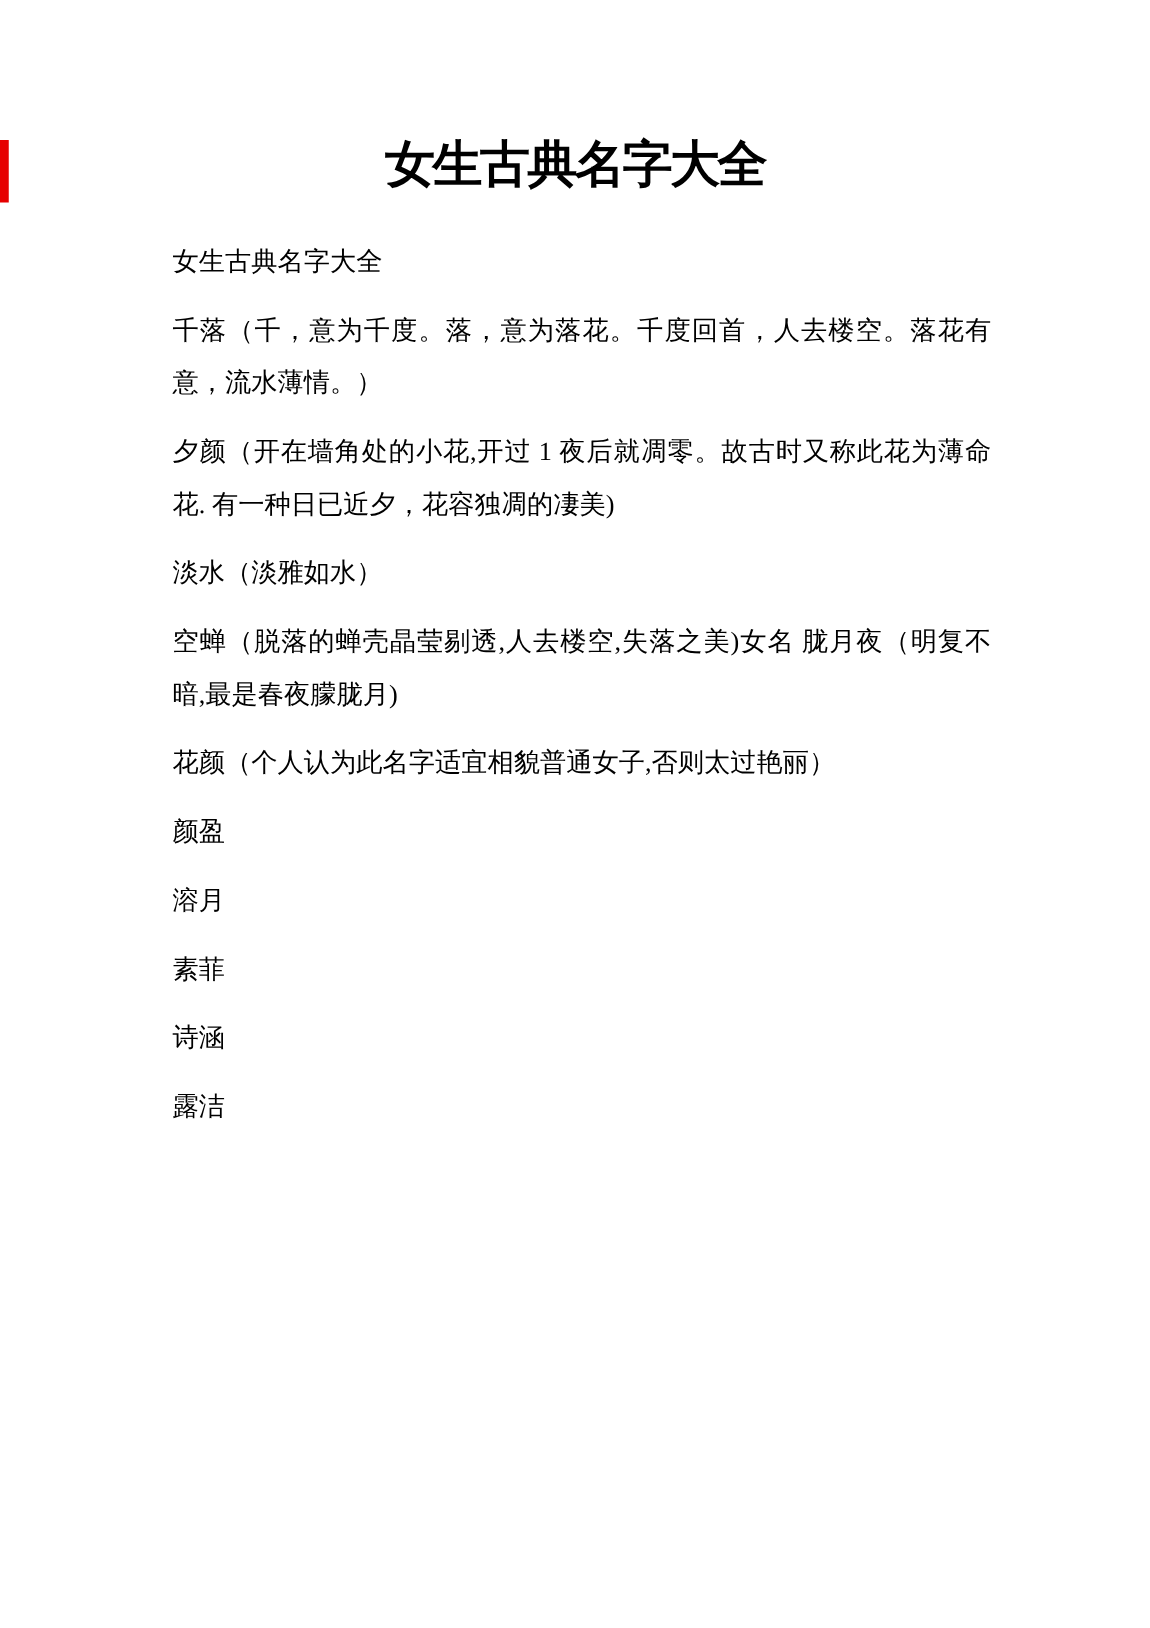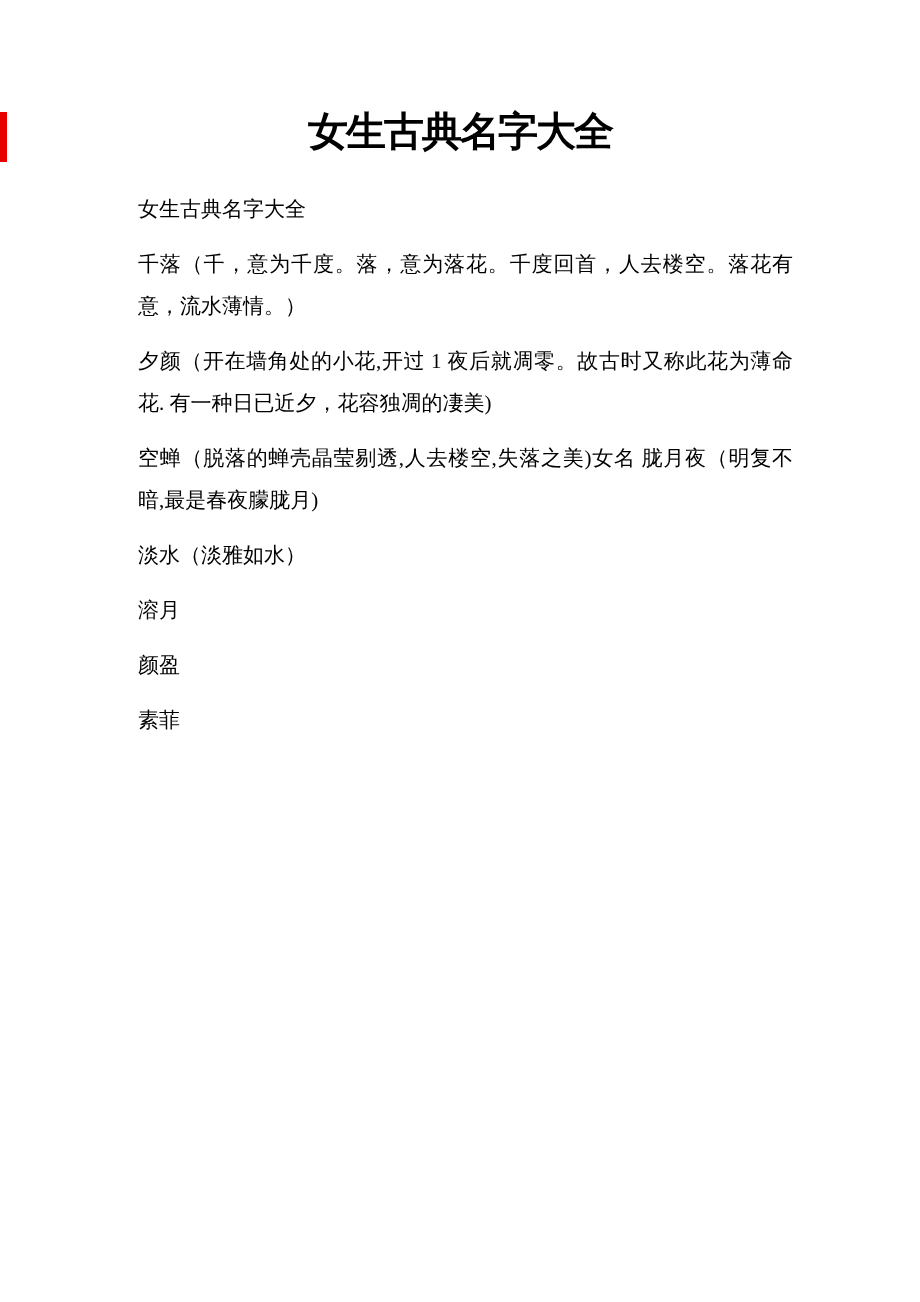--- a/index.html
+++ b/index.html
@@ -58,20 +58,23 @@
 <div class="page">
 
   <div class="edge-marker top"></div>
 
   <h1 class="doc-title">女生古典名字大全</h1>
 
   <div class="content">
     <p>女生古典名字大全</p>
     <p>千落（千，意为千度。落，意为落花。千度回首，人去楼空。落花有意，流水薄情。）</p>
     <p>夕颜（开在墙角处的小花,开过 1 夜后就凋零。故古时又称此花为薄命花. 有一种日已近夕，花容独凋的凄美)</p>
+    <p>淡水（淡雅如水）</p>
     <p>空蝉（脱落的蝉壳晶莹剔透,人去楼空,失落之美)女名 胧月夜（明复不暗,最是春夜朦胧月)</p>
-    <p>淡水（淡雅如水）</p>
+    <p>花颜（个人认为此名字适宜相貌普通女子,否则太过艳丽）</p>
+    <p>颜盈</p>
     <p>溶月</p>
-    <p>颜盈</p>
     <p>素菲</p>
+    <p>诗涵</p>
+    <p>露洁</p>
   </div>
 
 </div>
 
 </body></html>

